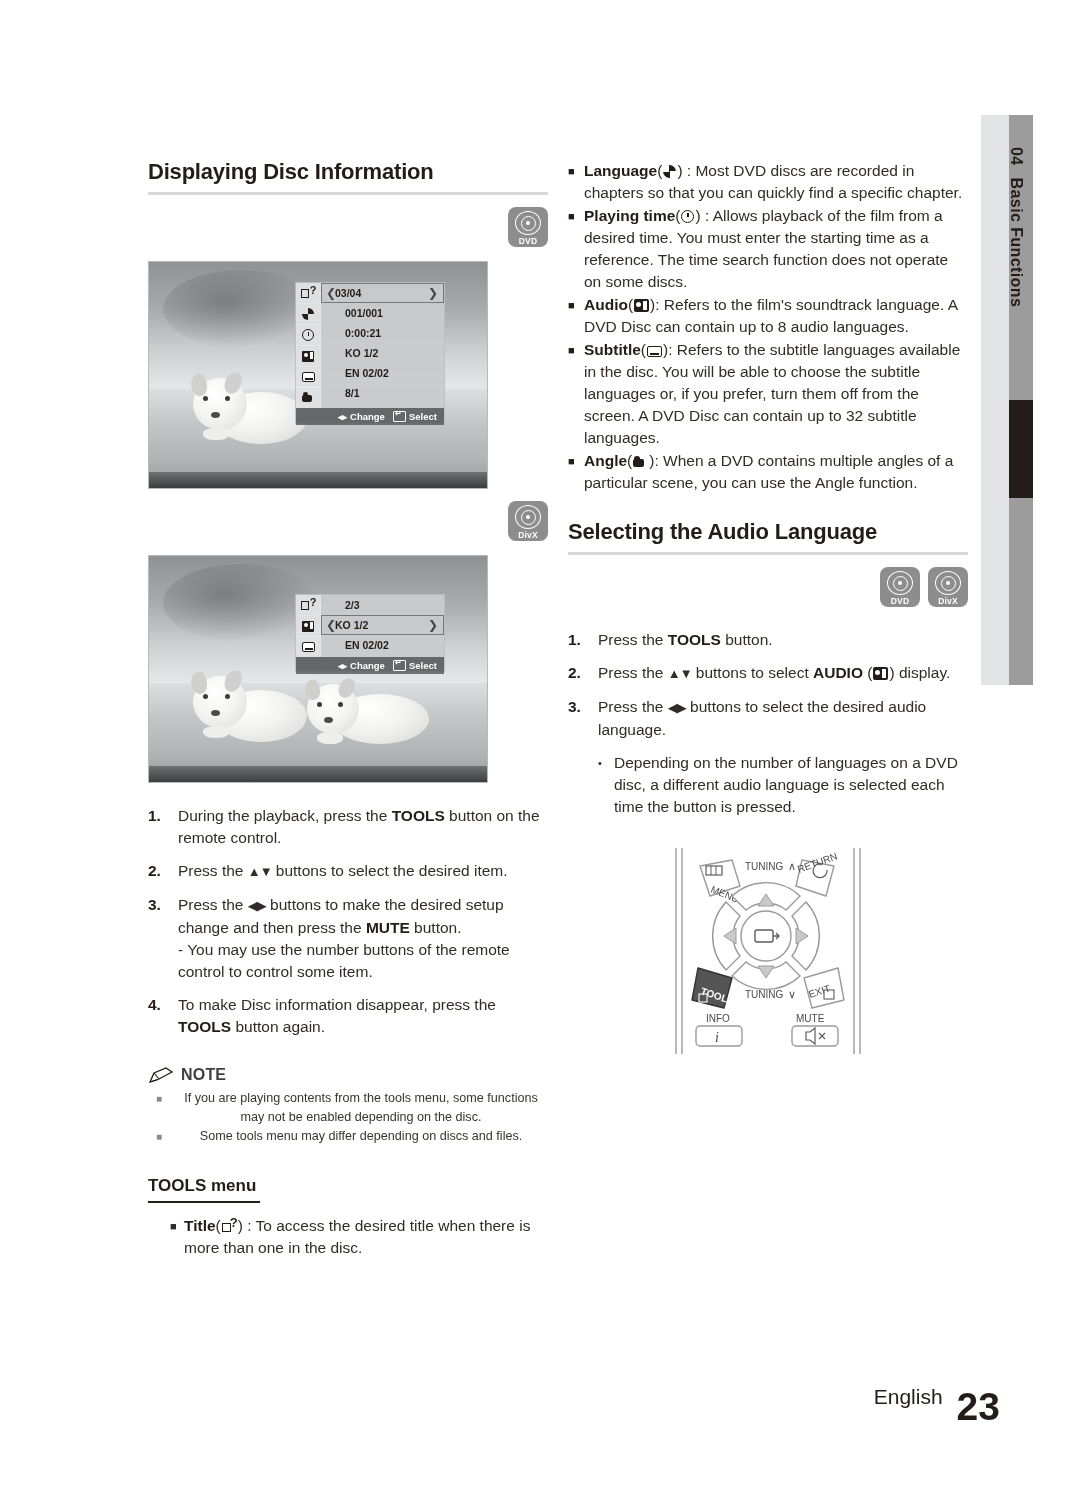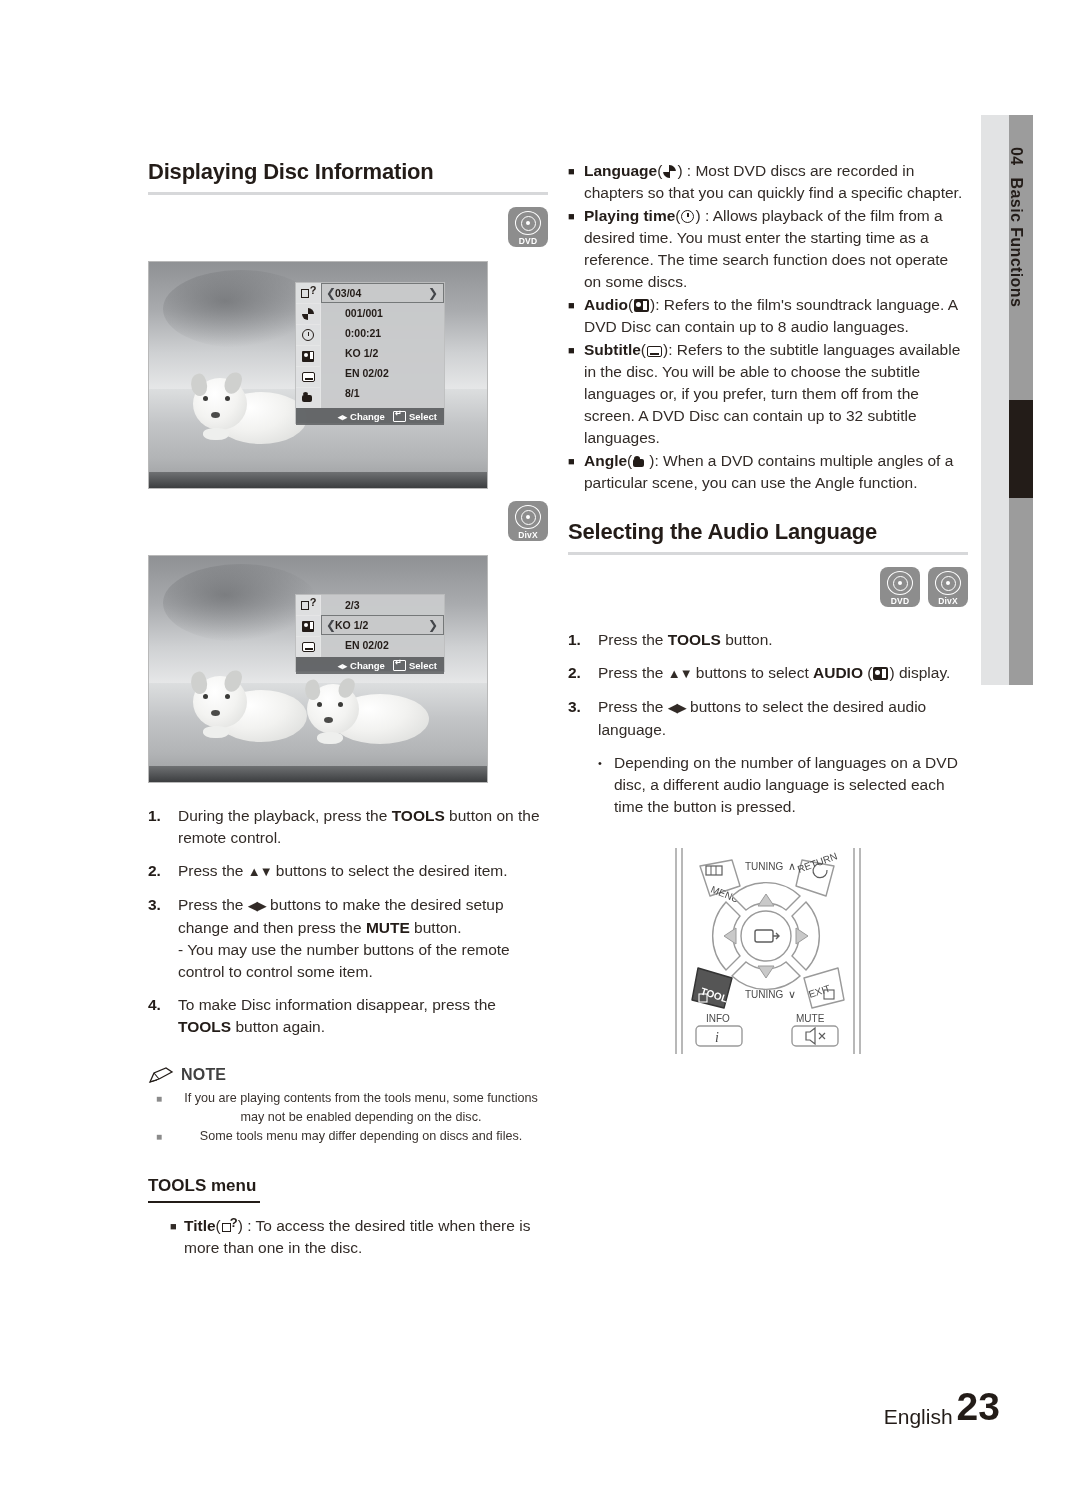--- a/index.html
+++ b/index.html
@@ -193,21 +193,21 @@
            display:inline-block;padding-bottom:3px;}
   .tm-rule{height:2px;background:#231c18;width:112px;margin-top:2px;}
   .tm-list{margin-top:12px;padding-left:22px;}
   .tm-li{display:flex;font-size:15.5px;line-height:22px;color:#322b27;}
   .tm-li .bsq{width:14px;flex:none;font-size:11px;line-height:22px;}
 
   
   .remote-wrap{margin-top:28px;display:flex;justify-content:center;}
 
   
-  #footer{position:absolute;right:80px;bottom:62px;display:flex;align-items:flex-end;gap:4px;}
+  #footer{position:absolute;right:80px;bottom:62px;display:flex;align-items:flex-start;gap:14px;}
   #footer .lang{font-size:21px;color:#231c18;}
   #footer .pg{font-size:39px;font-weight:bold;color:#231c18;}
 </style>
 </head>
 <body>
 
 <div class="page">
 
   <div id="chapter-tab">
     <div class="band-light"></div>

